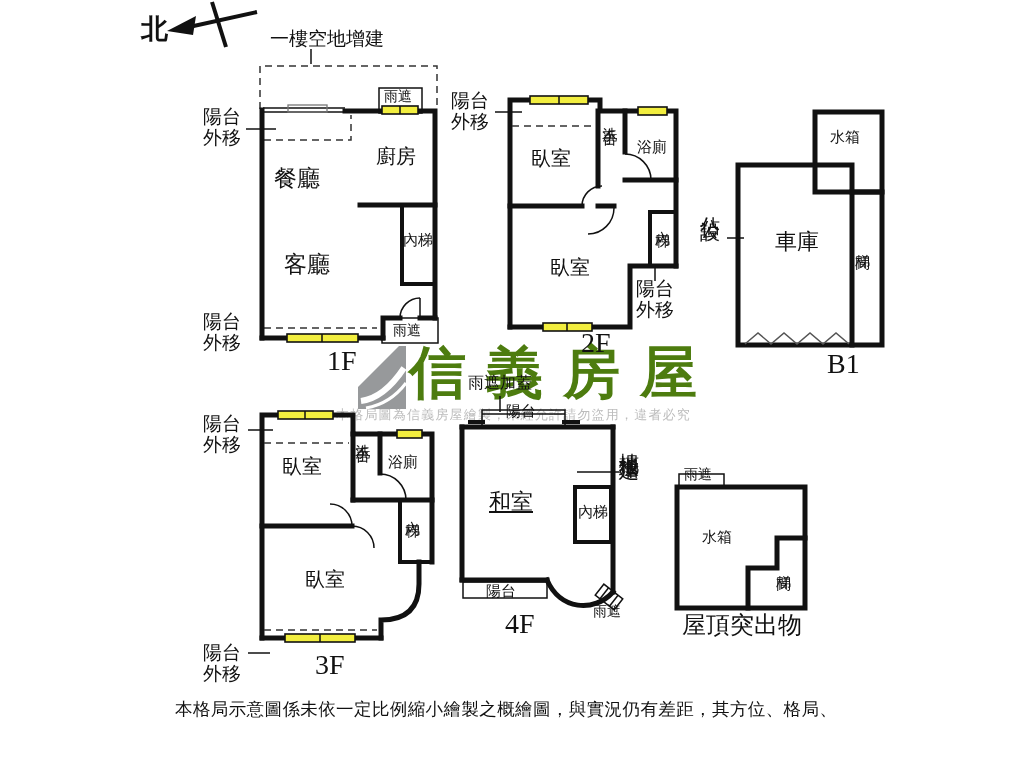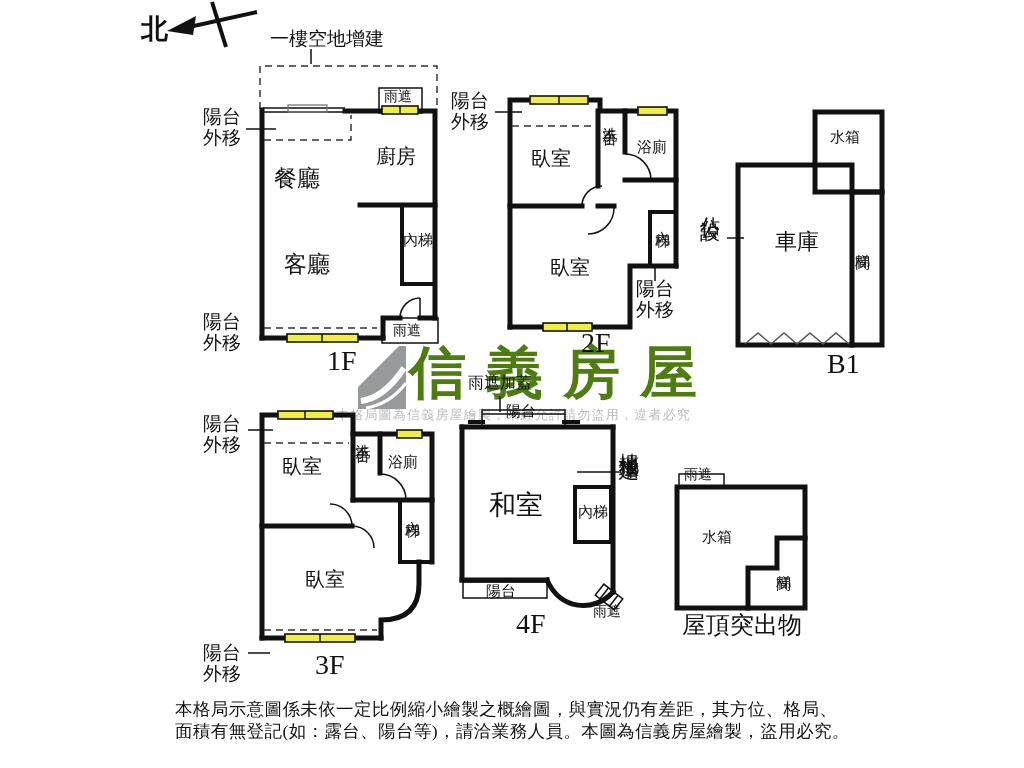--- a/index.html
+++ b/index.html
@@ -196,30 +196,29 @@
   <div class="lbl v" style="left:354px;top:432px;font-size:15px;">洗手台</div>
   <div class="lbl" style="left:388px;top:454px;font-size:15px;">浴廁</div>
   <div class="lbl v" style="left:404px;top:509px;font-size:15px;">內梯</div>
   <div class="lbl" style="left:305px;top:568px;font-size:20px;">臥室</div>
   <div class="lbl" style="left:203px;top:642px;font-size:19px;">陽台
 外移</div>
   <div class="lbl fl" style="left:315px;top:649px;">3F</div>
 
   <div class="lbl" style="left:468px;top:374px;font-size:16px;">雨遮加蓋</div>
   <div class="lbl" style="left:506px;top:403px;font-size:15px;">陽台</div>
-  <div class="lbl" style="left:489px;top:490px;font-size:27px;">和室</div>
+  <div class="lbl" style="left:489px;top:490px;font-size:22px;text-decoration:underline;">和室</div>
   <div class="lbl" style="left:578px;top:504px;font-size:15px;">內梯</div>
   <div class="lbl v" style="left:618px;top:437px;font-size:20px;">樓地板增建</div>
   <div class="lbl" style="left:486px;top:583px;font-size:15px;">陽台</div>
   <div class="lbl" style="left:593px;top:604px;font-size:14px;">雨遮</div>
-  <div class="lbl fl" style="left:516px;top:608px;">4F</div>
+  <div class="lbl fl" style="left:505px;top:608px;">4F</div>
 
   <div class="lbl" style="left:684px;top:467px;font-size:14px;">雨遮</div>
   <div class="lbl" style="left:702px;top:529px;font-size:15px;">水箱</div>
   <div class="lbl v" style="left:775px;top:563px;font-size:15px;">梯間</div>
   <div class="lbl" style="left:682px;top:612px;font-size:24px;">屋頂突出物</div>
 
   <div style="position:absolute;left:175px;top:699px;z-index:3;">
     <div class="disc" style="position:static;">本格局示意圖係未依一定比例縮小繪製之概繪圖，與實況仍有差距，其方位、格局、</div>
-    <div class="disc" style="position:static;">面積有無登記(如：露台、陽台等)，請洽業務人員。本圖為信義房屋繪製，盜用必究。</div>
   </div>
 
 </div>
 
 </body></html>

